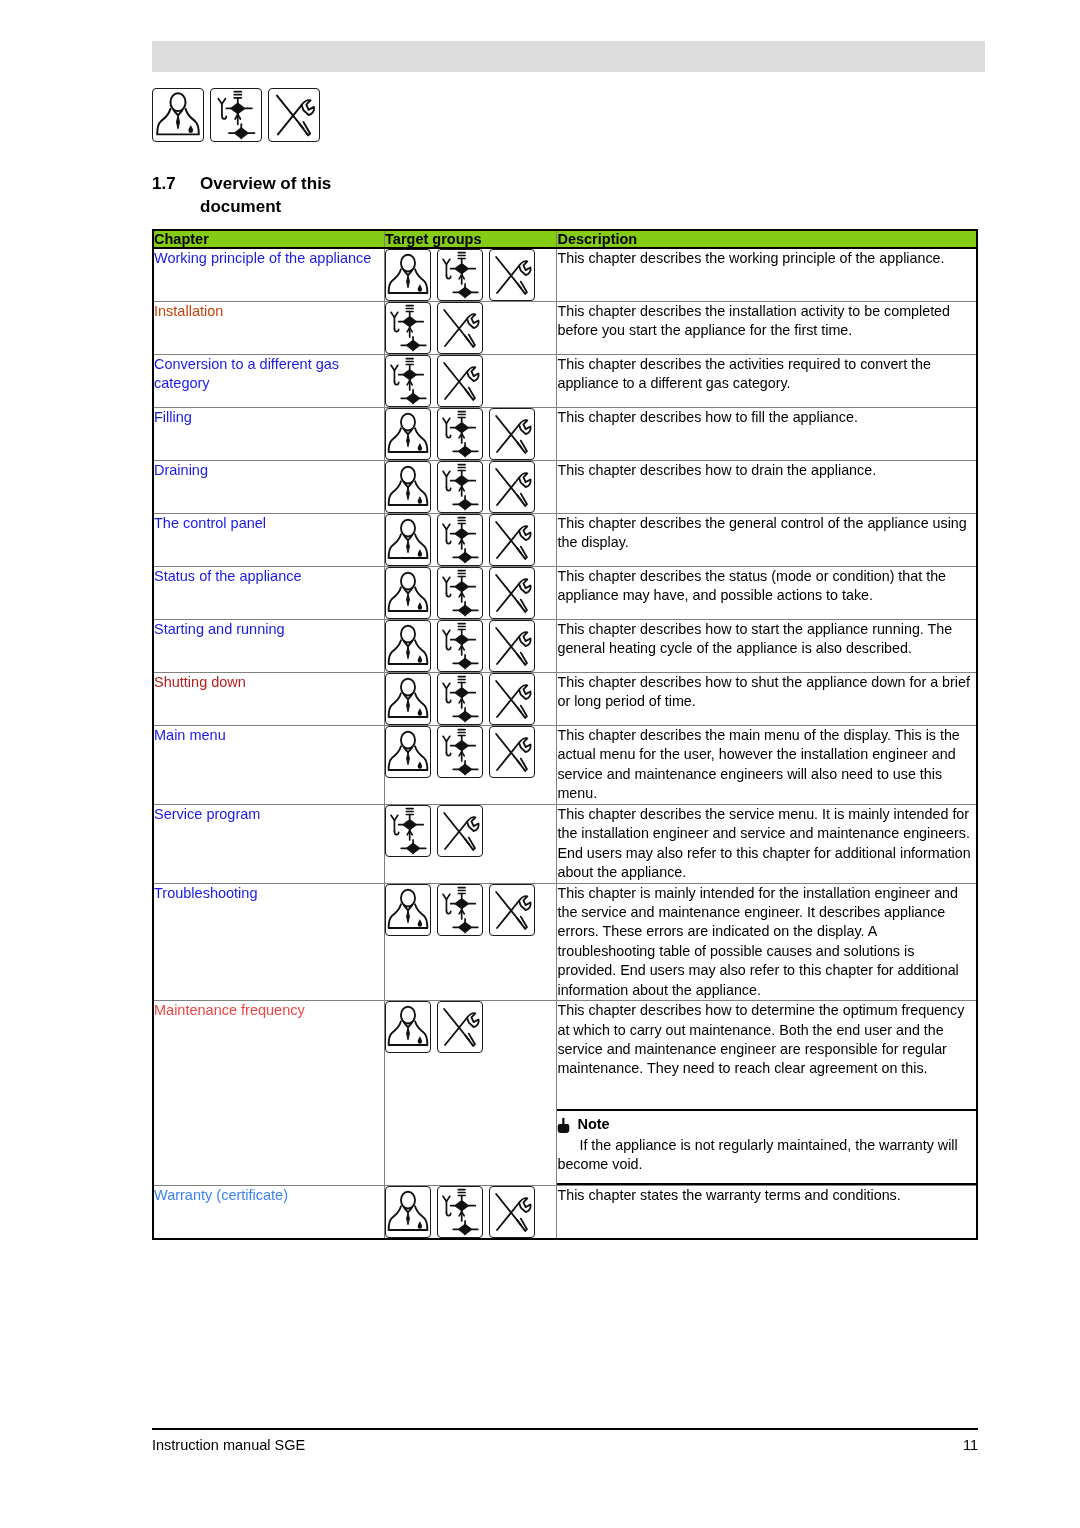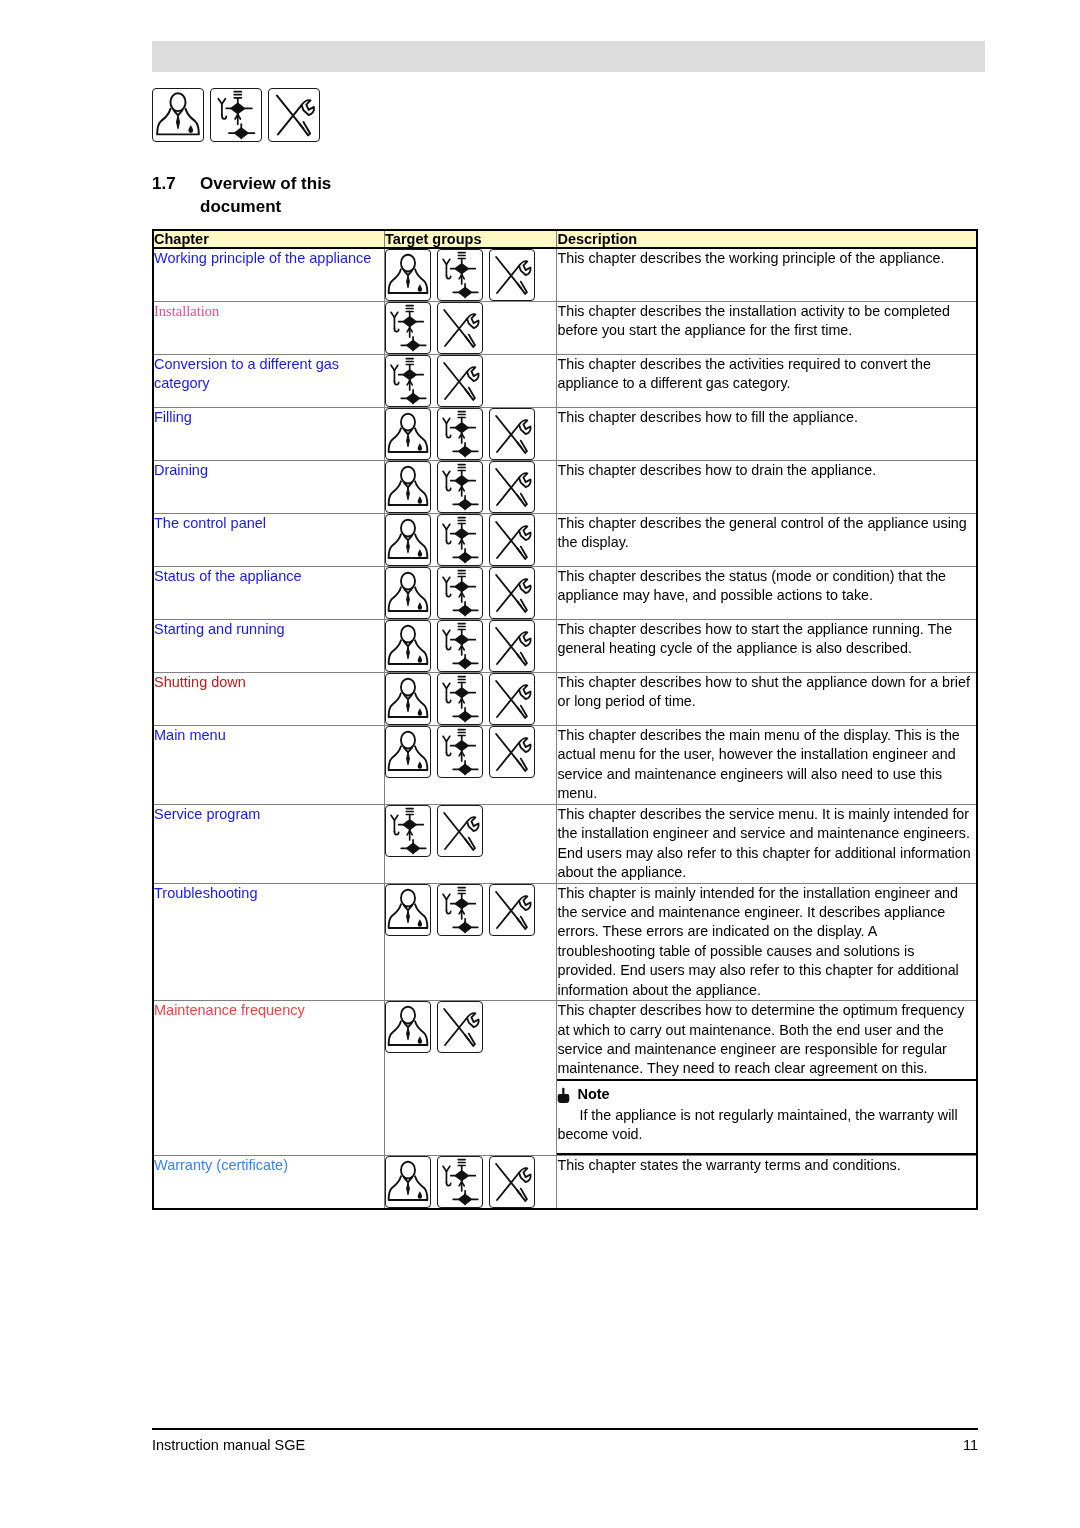--- a/index.html
+++ b/index.html
@@ -99,21 +99,21 @@
 
   col.c-chapter { width: 231px; }
   col.c-target  { width: 172px; }
   col.c-desc    { width: 419px; }
 
   th.th-cell {
     text-align: left;
     font-size: 14.5px;
     font-weight: bold;
     padding: 6px 8px 7px 8px;
-    background: #fef9c3;
+    background: #84cc16;
   }
 
   td.chapter-cell {
     padding: 8px 8px 10px 8px;
     font-size: 14.5px;
     color: #1a1ae6;
     line-height: 1.33;
   }
   td.target-cell {
     padding: 7px 4px 8px 8px;
@@ -124,21 +124,21 @@
     line-height: 1.36;
   }
   .icons-row {
     display: flex;
     gap: 6px;
     align-items: flex-start;
   }
 
   
   .note-block {
-    margin-top: 0;
+    margin-top: 30px;
     border-top: 2.4px solid #000;
     border-bottom: 2.4px solid #000;
     padding: 6px 0 8px 0;
   }
   .note-head {
     display: flex;
     align-items: flex-start;
     gap: 7px;
     font-weight: bold;
     font-size: 14.5px;
@@ -304,21 +304,21 @@
     </g>
   </svg>
               </div>
             </div>
           </td>
           <td class="desc-cell">
             <div>This chapter describes the working principle of the appliance.</div>
           </td>
         </tr>
         <tr>
-          <td class="chapter-cell" style="color: #ec4899; font-family: Liberation Serif, serif;">Installation</td>
+          <td class="chapter-cell" style="color: #c2410c;">Installation</td>
           <td class="target-cell">
             <div class="icons-row">
               <div class="icon icon-sm">
                 <svg viewBox="0 0 100 118" width="100%" height="100%">
     <g stroke="#111" stroke-width="4" fill="none" stroke-linecap="round">
 
       <path d="M10 22 L18 34 L26 22"></path>
       <path d="M18 34 L18 60"></path>
       <path d="M18 60 C18 70 28 70 28 62"></path>
 

